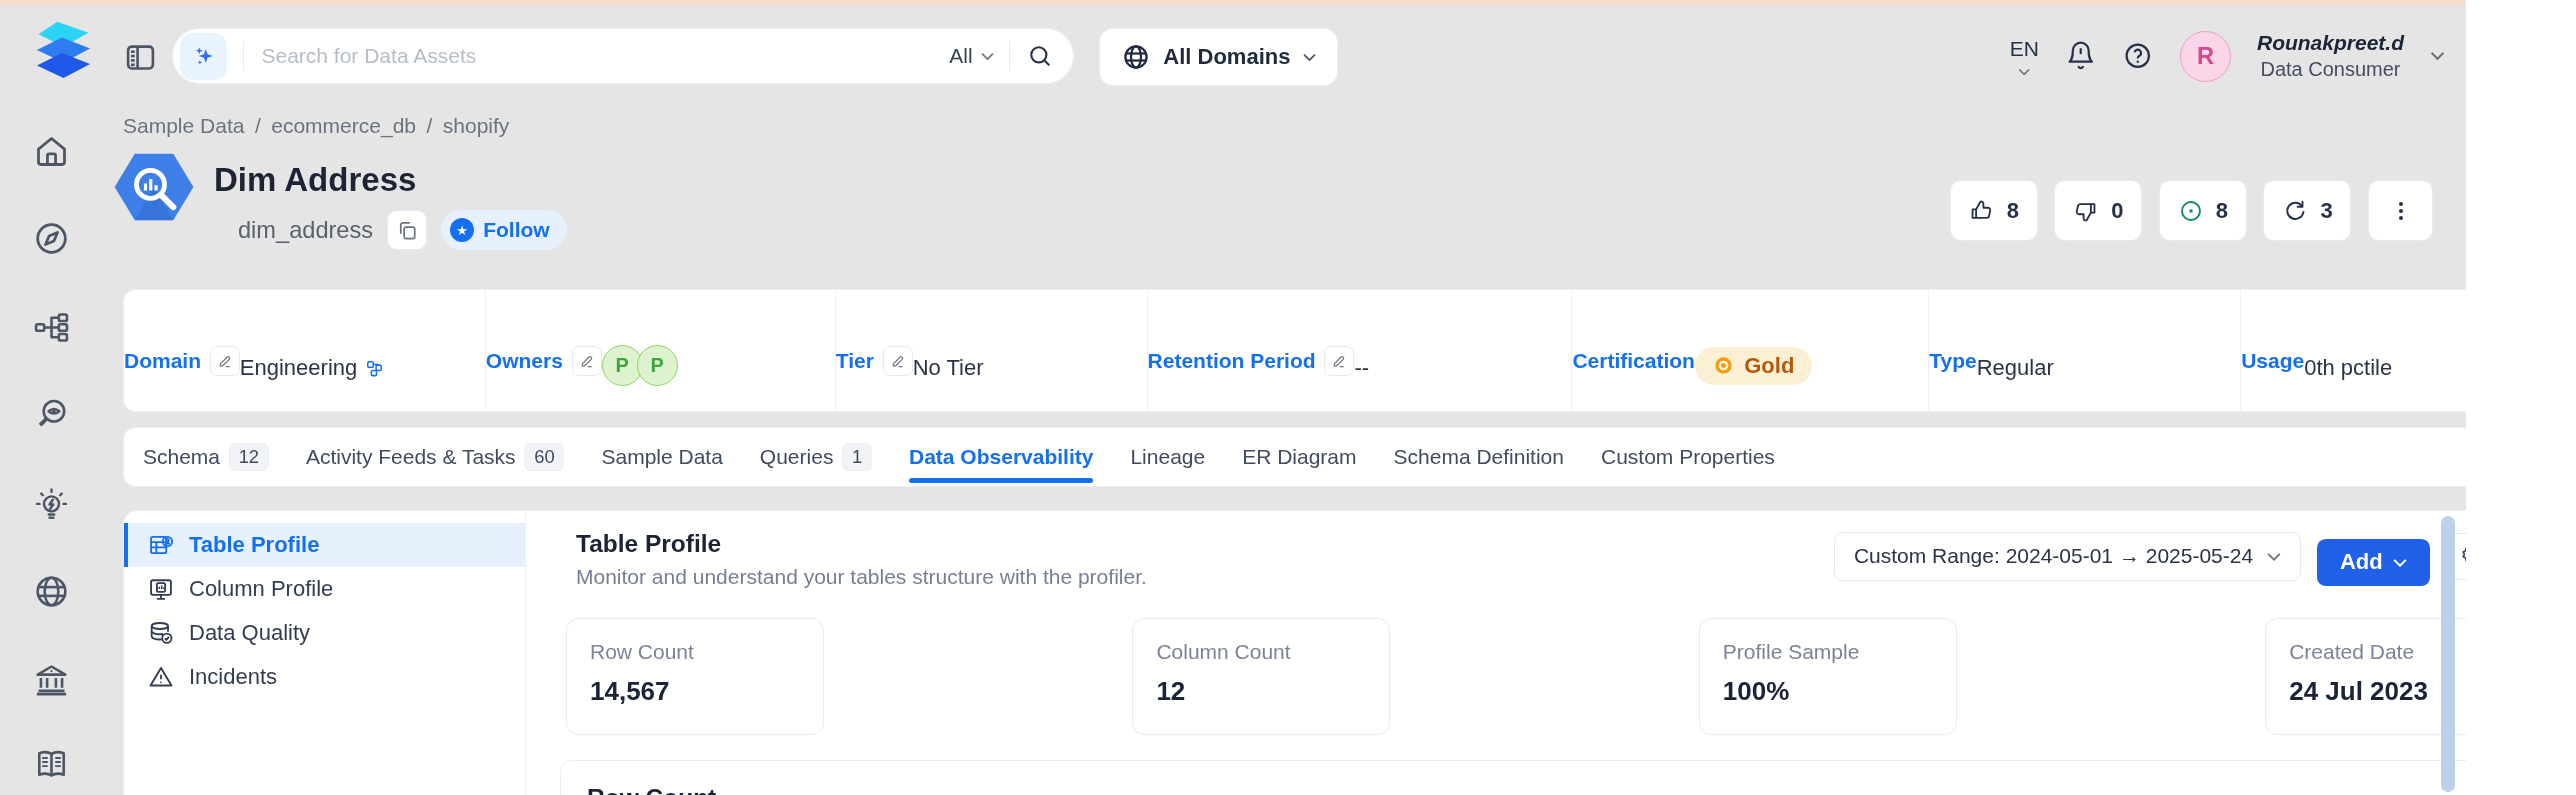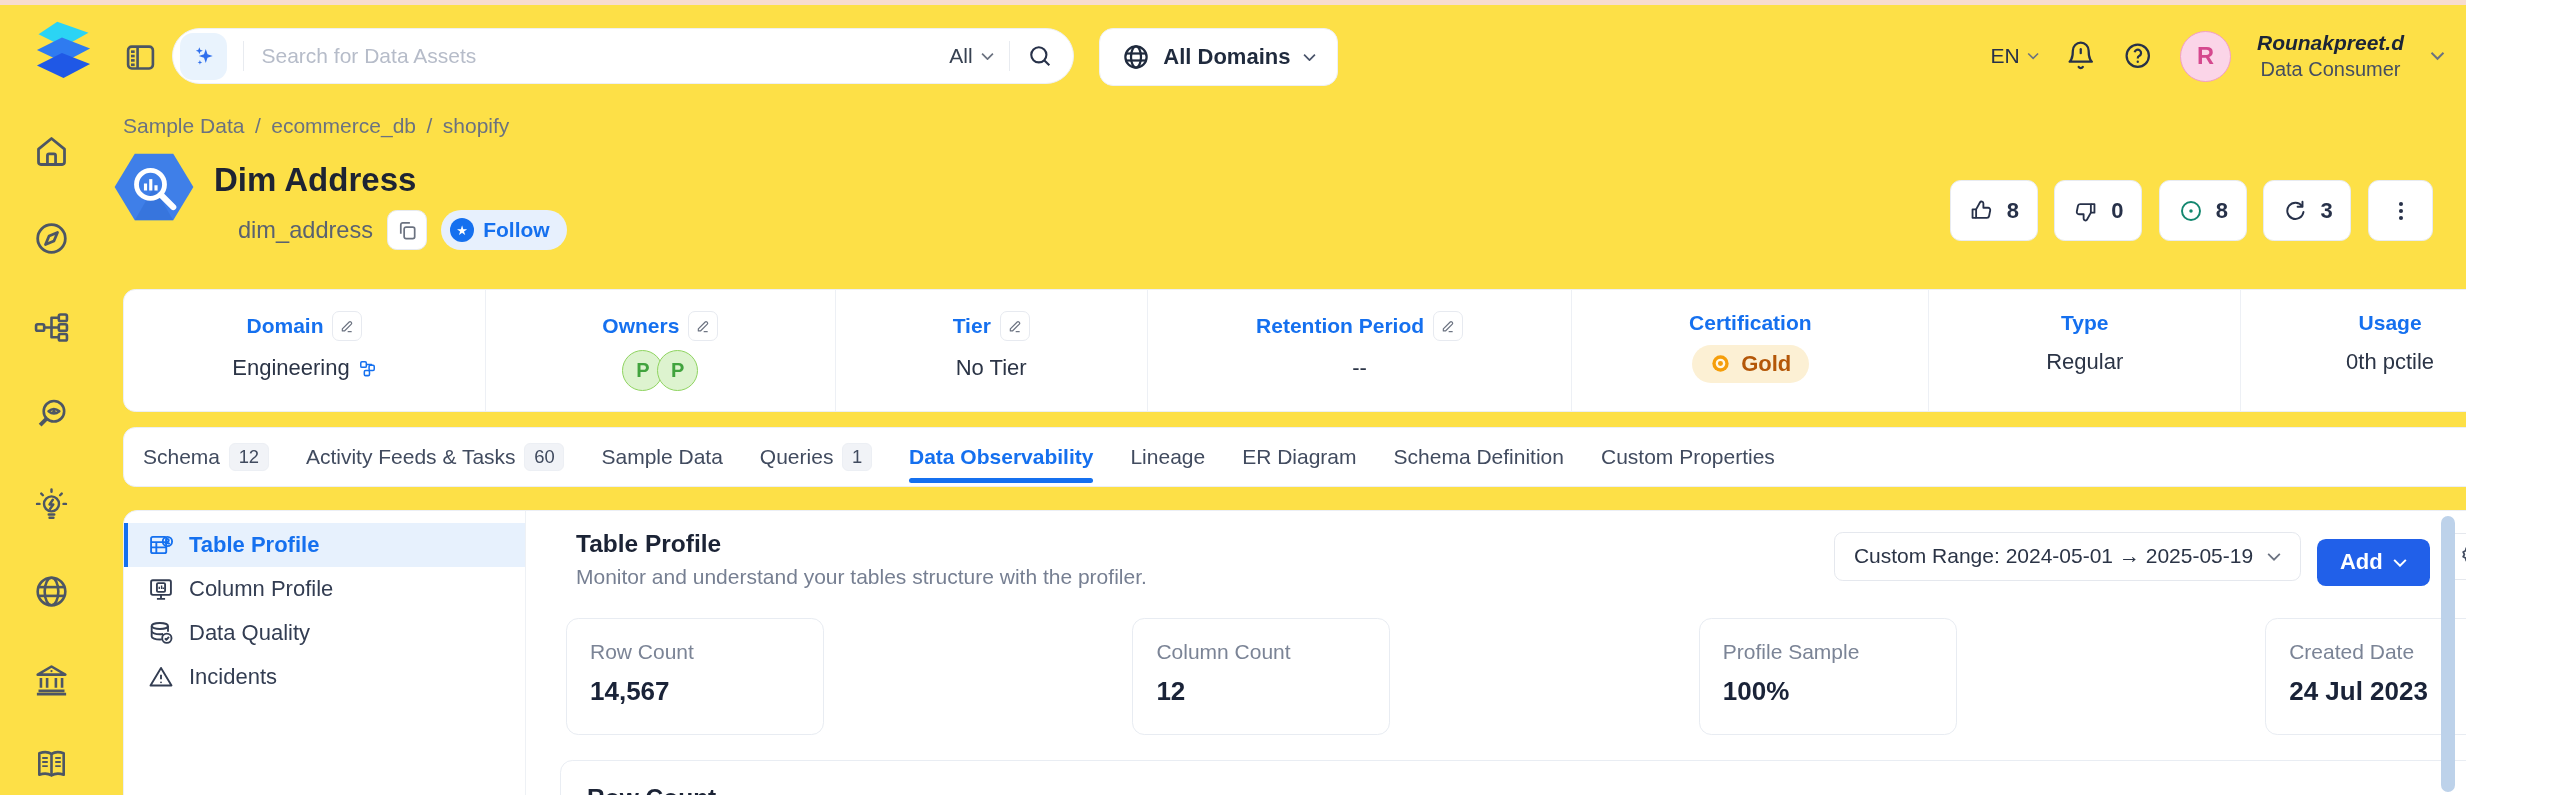--- a/index.html
+++ b/index.html
@@ -1,34 +1,34 @@
 <!DOCTYPE html>
 <html style="font-size:14px"><head>
 <meta charset="utf-8">
 <style>
   html,body{margin:0;padding:0;}
-  .app{position:relative;width:2466px;height:796px;overflow:hidden;background:#fde047;
+  .app{position:relative;width:2466px;height:796px;overflow:hidden;background:#e5e5e5;
        font-family:"Liberation Sans","DejaVu Sans",sans-serif;color:#273149;}
   svg{display:block;}
 
   
   .top-strip{position:absolute;left:0;top:0;width:100%;height:5.3px;background:#f7dcd0;}
 
   
   .logo{position:absolute;left:26px;top:14px;width:75px;height:75px;}
   .panel-toggle{position:absolute;left:123px;top:40px;width:35px;height:35px;color:#4b5563;cursor:pointer;background:none;border:none;padding:0;}
   .searchbar{position:absolute;left:172px;top:28px;width:902px;height:56px;background:#ffffff;border:0.9px solid #eef0f4;border-radius:28px;display:flex;align-items:center;padding:0 19px 0 7px;box-sizing:border-box;}
   .sparkle-btn{width:47px;height:47px;border-radius:13px;background:#e9f3fd;display:flex;align-items:center;justify-content:center;border:none;cursor:pointer;}
   .search-divider{width:0.9px;height:30px;background:#e8ebf0;margin:0 15.8px;}
   .search-input{flex:1;border:none;outline:none;font-size:21px;color:#273149;background:transparent;font-family:inherit;}
   .search-input::placeholder{color:#b6bcc9;}
   .search-scope{display:flex;align-items:center;gap:7.9px;font-size:21px;color:#374151;cursor:pointer;}
   .domains-btn{position:absolute;left:1099px;top:28px;height:56px;background:#fff;border:0.9px solid #eef0f4;border-radius:14px;display:flex;align-items:center;gap:12.3px;padding:0 21px;font-size:22px;font-weight:600;color:#1f2a3d;cursor:pointer;}
   .topbar-right{position:absolute;right:21px;top:26px;height:60px;display:flex;align-items:center;gap:26px;}
-  .lang{display:flex;align-items:center;gap:7px;font-size:21px;color:#273149;cursor:pointer;}
+  .lang{display:flex;align-items:center;gap:7px;font-size:21px;color:#273149;cursor:pointer;flex-direction:column;}
   .round-ic{background:none;border:none;padding:0;color:#273149;cursor:pointer;}
   .avatar{width:49px;height:49px;border-radius:50%;background:#fbd5e8;border:1.8px solid #f29ec6;color:#d5488e;font-size:23.6px;font-weight:600;display:flex;align-items:center;justify-content:center;}
   .user-block{line-height:1.25;}
   .user-name{font-size:21px;font-weight:700;color:#1c2537;font-style:italic;}
   .user-role{font-size:20px;color:#454e60;text-align:center;}
 
   
   .rail{position:absolute;left:0;top:105px;width:105px;bottom:0;display:flex;flex-direction:column;align-items:center;}
   .rail-btn{background:none;border:none;padding:0;color:#4d5664;cursor:pointer;position:absolute;left:31.5px;}
 
@@ -42,21 +42,21 @@
   .copy-btn{width:40px;height:40px;border:0.9px solid #e7eaf0;border-radius:9.6px;background:#fff;display:flex;align-items:center;justify-content:center;color:#6b7280;cursor:pointer;}
   .follow-btn{height:40px;border-radius:20px;background:#e7f0fd;border:none;display:flex;align-items:center;gap:8.8px;padding:0 17.5px 0 8.8px;cursor:pointer;}
   .follow-star{width:24.5px;height:24.5px;border-radius:50%;background:#1570ef;color:#fff;font-size:13px;display:flex;align-items:center;justify-content:center;}
   .follow-label{font-size:21px;font-weight:600;color:#1570ef;}
   .reactions{position:absolute;top:180px;right:33px;display:flex;gap:16.6px;}
   .reaction-btn{height:61px;min-width:88px;background:#fff;border:0.9px solid #e8ebf1;border-radius:10.5px;display:flex;align-items:center;justify-content:center;gap:12.3px;font-size:22px;font-weight:600;color:#273149;cursor:pointer;padding:0 15.8px;box-sizing:border-box;}
   .reaction-btn.kebab{min-width:65px;padding:0;}
 
   
   .meta-card{position:absolute;left:123px;top:289px;width:2417px;height:123px;background:#fff;border:0.9px solid #eceff5;border-radius:12.3px;display:flex;box-sizing:border-box;}
-  .meta-col{display:flex;flex-direction:column;align-items:center;box-sizing:border-box;padding-top:21px;}
+  .meta-col{display:flex;flex-direction:row;align-items:center;box-sizing:border-box;padding-top:21px;}
   .meta-col{border-right:0.9px solid #edf0f5;}
   .meta-col:last-child{border-right:none;}
   .meta-col:nth-child(1){width:362px}.meta-col:nth-child(2){width:350px}
   .meta-col:nth-child(3){width:312px}.meta-col:nth-child(4){width:425px}
   .meta-col:nth-child(5){width:357px}.meta-col:nth-child(6){width:312px}
   .meta-col:nth-child(7){width:298px}
   .meta-label-row{display:flex;align-items:center;gap:8.8px;}
   .meta-label{font-size:21px;font-weight:600;color:#1570ef;}
   .edit-btn{width:30px;height:30px;border:0.9px solid #e7eaf0;border-radius:7px;background:#fff;display:flex;align-items:center;justify-content:center;color:#6b7280;cursor:pointer;}
   .meta-value{margin-top:14px;font-size:22px;color:#2b3446;display:flex;align-items:center;gap:7.9px;}
@@ -484,21 +484,21 @@
           </svg>
         <span>Incidents</span>
       </div>
     </div>
 
     <div class="main-title">Table Profile</div>
     <div class="main-subtitle">Monitor and understand your tables structure with the profiler.</div>
 
     <div class="main-controls">
       <div class="range-pill">
-        <span>Custom Range: 2024-05-01 → 2025-05-19</span>
+        <span>Custom Range: 2024-05-01 → 2025-05-24</span>
         <svg viewBox="0 0 12 8" width="14" height="9.6" fill="none" stroke="#6b7280" stroke-width="1.5">
             <polyline points="1,1.5 6,6.5 11,1.5"></polyline>
           </svg>
       </div>
       <button class="add-btn">
         <span>Add</span>
         <svg viewBox="0 0 12 8" width="14" height="9.6" fill="none" stroke="#ffffff" stroke-width="1.7">
             <polyline points="1,1.5 6,6.5 11,1.5"></polyline>
           </svg>
       </button>

